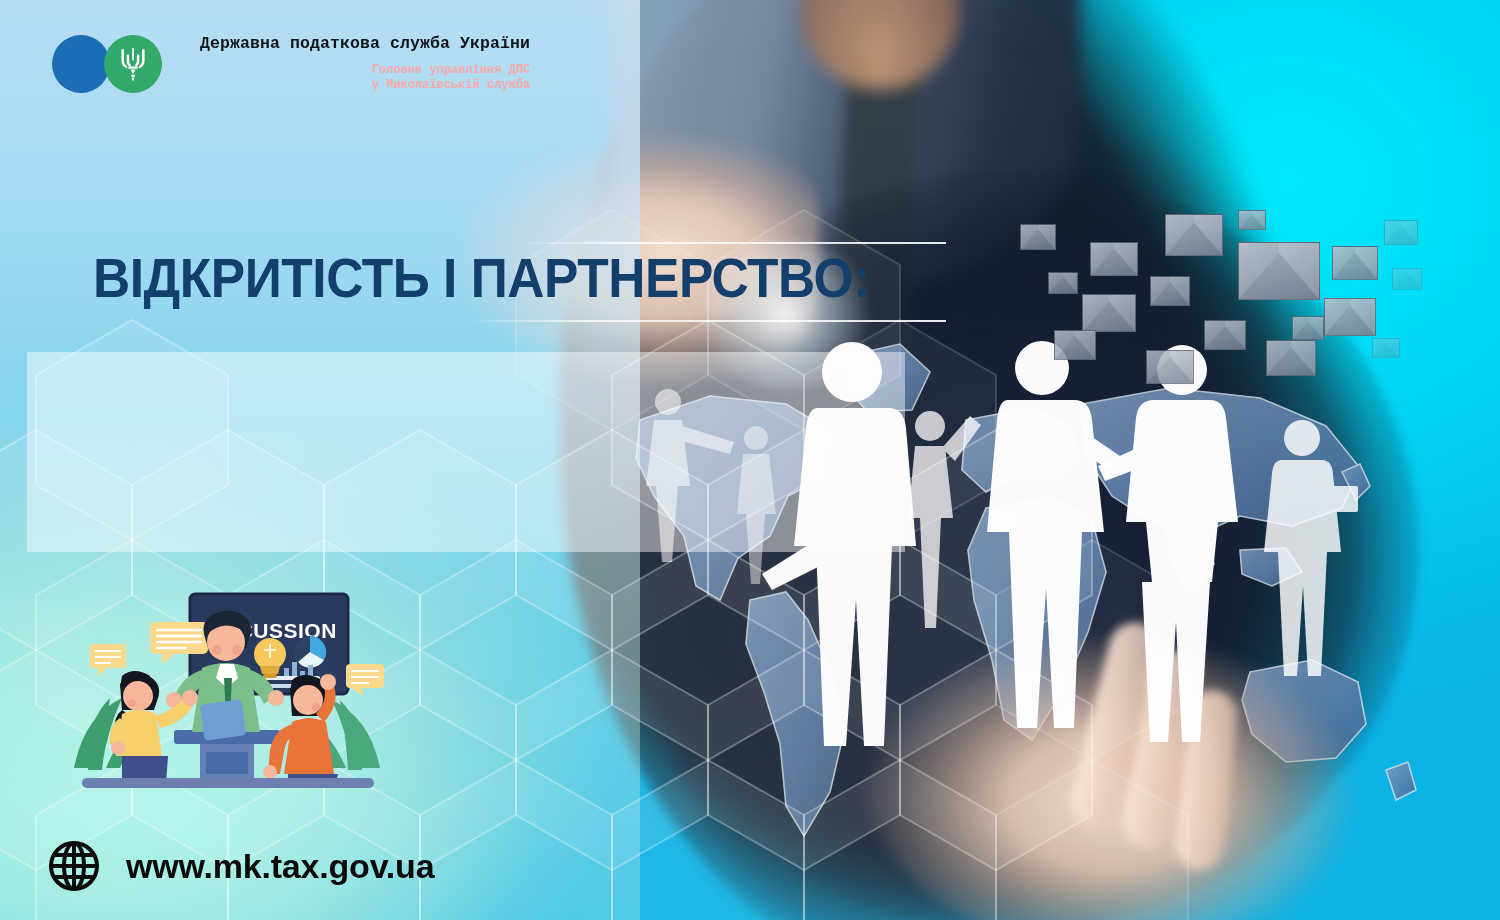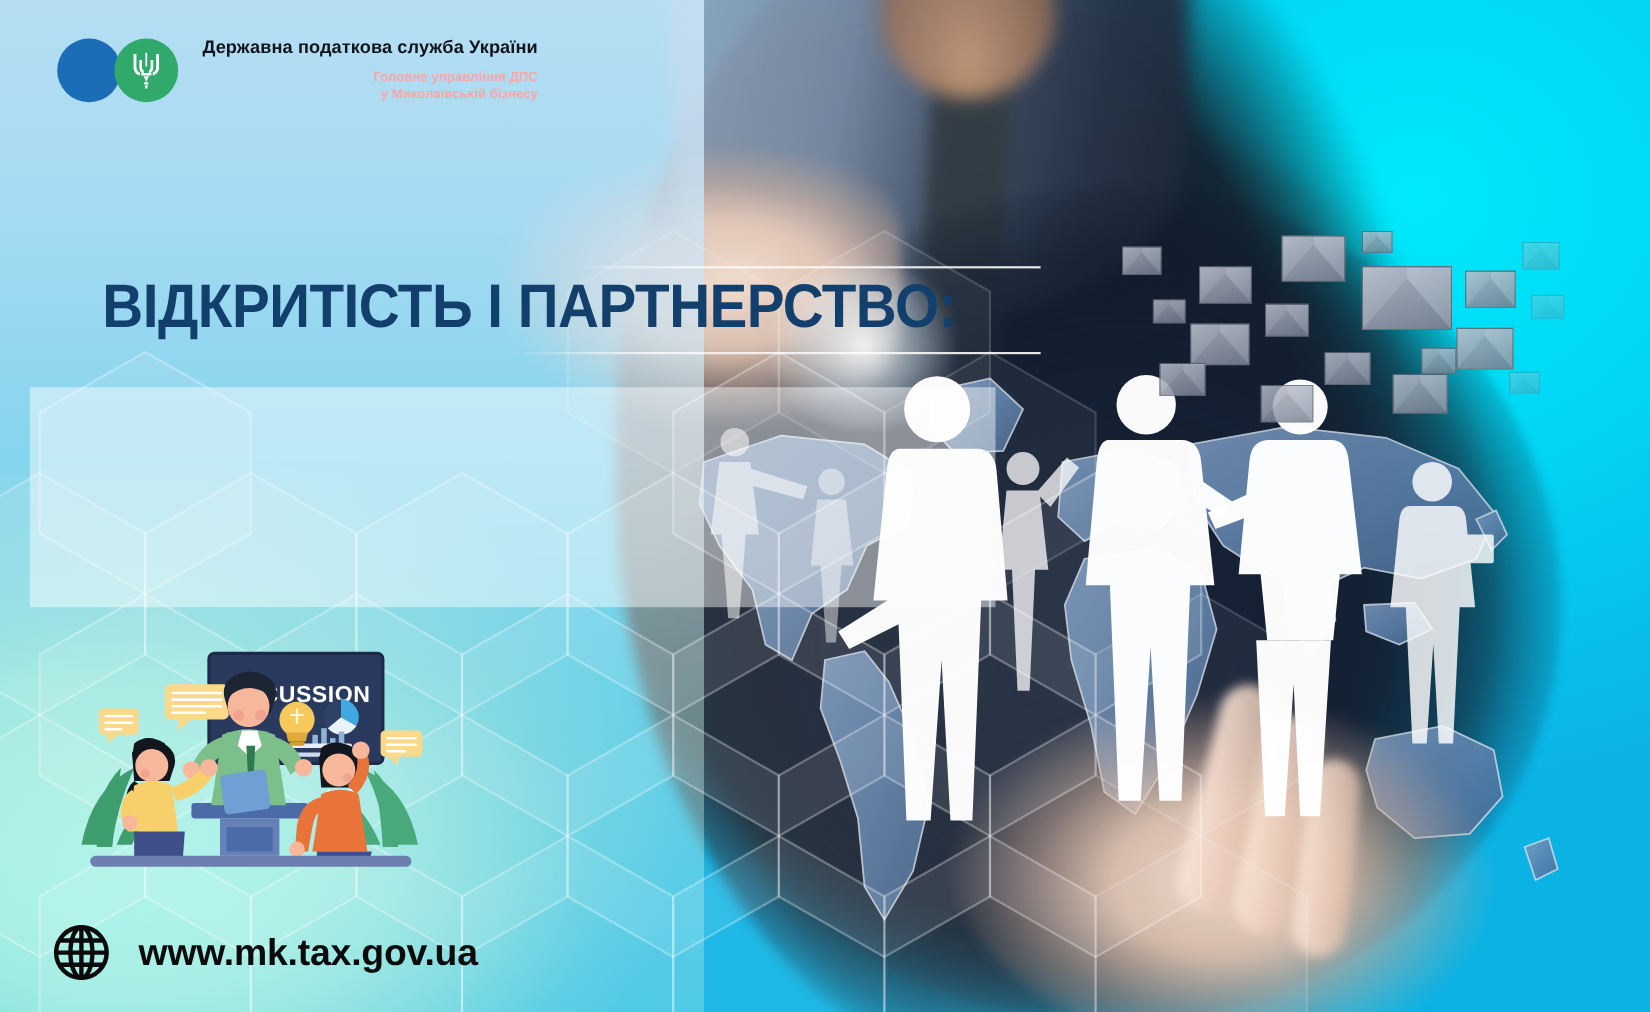--- a/index.html
+++ b/index.html
@@ -187,21 +187,21 @@
   .dot-blue {
     width: 58px; height: 58px; border-radius: 50%;
     background: var(--c-blue, #1b6db5);
   }
   .dot-green {
     width: 58px; height: 58px; border-radius: 50%;
     background: var(--c-green, #30a96b);
     margin-left: -6px;
     display: flex; align-items: center; justify-content: center;
   }
-  .org-text { margin-left: 8px; }
+  .org-text { margin-left: 24px; font-family: Liberation Mono, monospace; }
   .org-line1 {
     font-size: 16.5px; font-weight: 700; color: #111418;
     letter-spacing: .1px; line-height: 1.2; white-space: nowrap;
   }
   .org-line2 {
     margin-top: 9px;
     font-size: 12px; font-weight: 700; color: #fca5a5;
     line-height: 1.3; white-space: nowrap; text-align: right;
   }
 
@@ -444,21 +444,21 @@
             <path d="M13.2 28.8 h3.6 v2 h-3.6 Z"></path>
             <path d="M13.9 31.4 h2.2 v3 h-2.2 Z"></path>
           </g>
         </svg>
       </div>
     </div>
     <div class="org-text">
       <div class="org-line1">Державна податкова служба України</div>
       <div class="org-line2">
         <span>Головне управління ДПС</span><br>
-        <span>у Миколаївській бізнесу</span>
+        <span>у Миколаївській служба</span>
       </div>
     </div>
   </div>
 
   <div class="headline-wrap">
     <div class="rule top"></div>
     <div class="headline">ВІДКРИТІСТЬ І ПАРТНЕРСТВО:</div>
     <div class="rule bottom"></div>
   </div>
 

